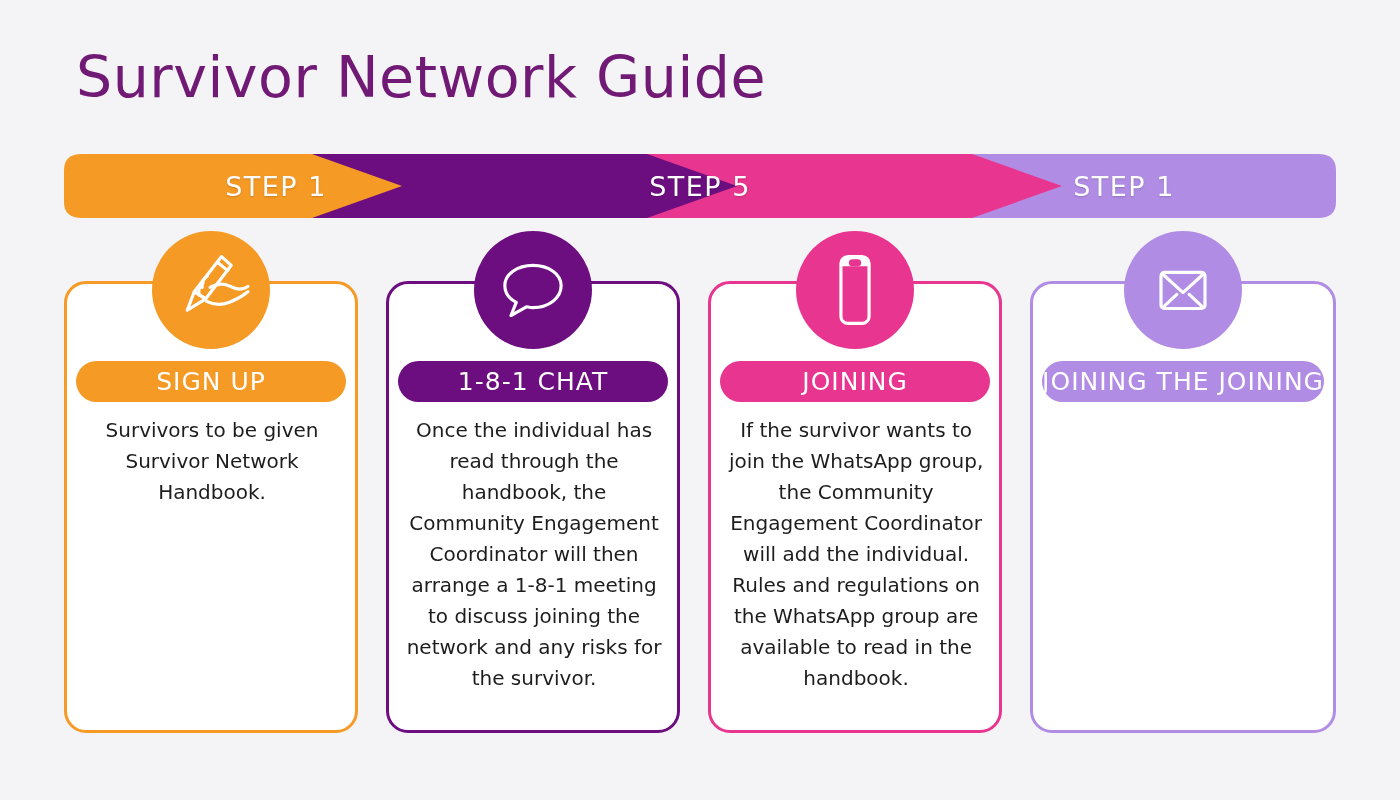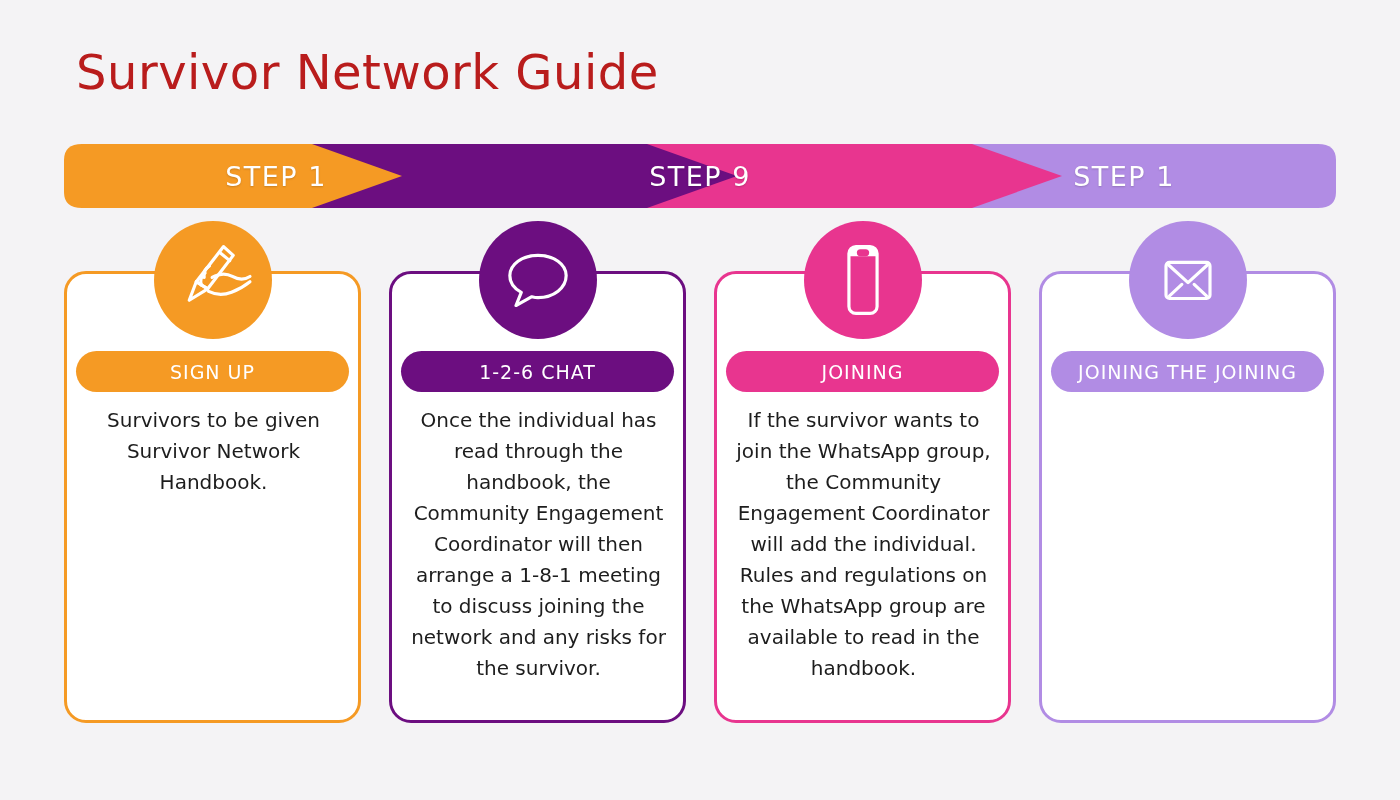--- a/index.html
+++ b/index.html
@@ -4,23 +4,23 @@
 <style>
   html,body{margin:0;padding:0;}
   body{
     width:1400px;height:800px;
     background:#F4F3F5;
     font-family:"DejaVu Sans","Liberation Sans",sans-serif;
     overflow:hidden;
   }
   .title{
     margin:44px 12px 0 76px;
-    font-size:48px;
+    font-size:57px;
     font-weight:500;
-    color:#b91c1c;
+    color:#701a75;
     letter-spacing:.5px;
   }
   
   .banner{position:relative;margin:44px 64px 0;height:64px;}
   .banner svg{position:absolute;inset:0;width:100%;height:100%;display:block;}
   .seg1{fill:var(--c1);} .seg2{fill:var(--c2);} .seg3{fill:var(--c3);} .seg4{fill:var(--c4);}
   .banner .labels{position:absolute;inset:0;display:flex;}
   .banner .labels span{
     flex:1;display:flex;align-items:center;justify-content:center;
     color:#fff;font-size:27px;font-weight:500;letter-spacing:1.5px;
@@ -39,42 +39,42 @@
   .circle svg .fillw{fill:#fff;stroke:none;}
   .circle svg .notch{fill:var(--c);stroke:none;}
   .card{
     height:452px;background:#fff;
     border:3px solid var(--c);border-radius:22px;box-sizing:border-box;
   }
   .pill{
     margin:77px 9px 0;height:41px;border-radius:21px;
     background:var(--c);color:#fff;
     display:flex;align-items:center;justify-content:center;
-    font-size:19px;letter-spacing:1px;white-space:nowrap;
+    font-size:25px;letter-spacing:1px;white-space:nowrap;
   }
   .body-text{
     margin:13px 15px 0 17px;
     font-size:20px;line-height:31px;color:#1d1d1d;text-align:center;
   }
 </style>
 </head>
 <body style="background: rgb(244, 243, 245);">
 
 <h1 class="title">Survivor Network Guide</h1>
 
 <div class="banner">
   <svg viewBox="0 0 1272 64" preserveAspectRatio="none" aria-hidden="true">
     <path class="seg4" d="M908,0 H1254 Q1272,0 1272,16 V48 Q1272,64 1254,64 H908 Z"></path>
     <path class="seg3" d="M583,0 H908 L998,32 L908,64 H583 Z"></path>
     <path class="seg2" d="M248,0 H583 L673,32 L583,64 H248 Z"></path>
     <path class="seg1" d="M18,0 H248 L338,32 L248,64 H18 Q0,64 0,48 V16 Q0,0 18,0 Z"></path>
   </svg>
   <div class="labels">
     <span>STEP 1</span>
-    <span>STEP 9</span>
+    <span>STEP 5</span>
     <span>STEP 1</span>
   </div>
 </div>
 
 <div class="cards">
 
   <div class="step-col" style="--c: #F59A24;">
     <div class="circle">
       <svg viewBox="0 0 100 100" aria-hidden="true">
         <path d="M62,12 L73,22 L44,60 L31,52 Z"></path>
@@ -92,21 +92,21 @@
     </div>
   </div>
 
   <div class="step-col" style="--c: #6C0E80;">
     <div class="circle">
       <svg viewBox="0 0 100 100" aria-hidden="true">
         <path d="M50,22 C32,22 18,32 18,45 C18,53 23,60 31,64 L25,79 C25,79 38,72 43,69 C45.5,69.6 47.5,70 50,70 C68,70 82,59 82,45 C82,32 68,22 50,22 Z"></path>
       </svg>
     </div>
     <div class="card">
-      <div class="pill">1-2-6 CHAT</div>
+      <div class="pill">1-8-1 CHAT</div>
       <p class="body-text">Once the individual has read through the handbook, the Community Engagement Coordinator will then arrange a 1-8-1 meeting to discuss joining the network and any risks for the survivor.</p>
     </div>
   </div>
 
   <div class="step-col" style="--c: #E8358F;">
     <div class="circle">
       <svg viewBox="0 0 100 100" aria-hidden="true">
         <rect x="34" y="12" width="32" height="76" rx="8"></rect>
         <path class="fillw" d="M34,21 Q34,12 42,12 H58 Q66,12 66,21 V23 H34 Z"></path>
         <rect class="notch" x="43" y="15" width="14" height="8" rx="4"></rect>

